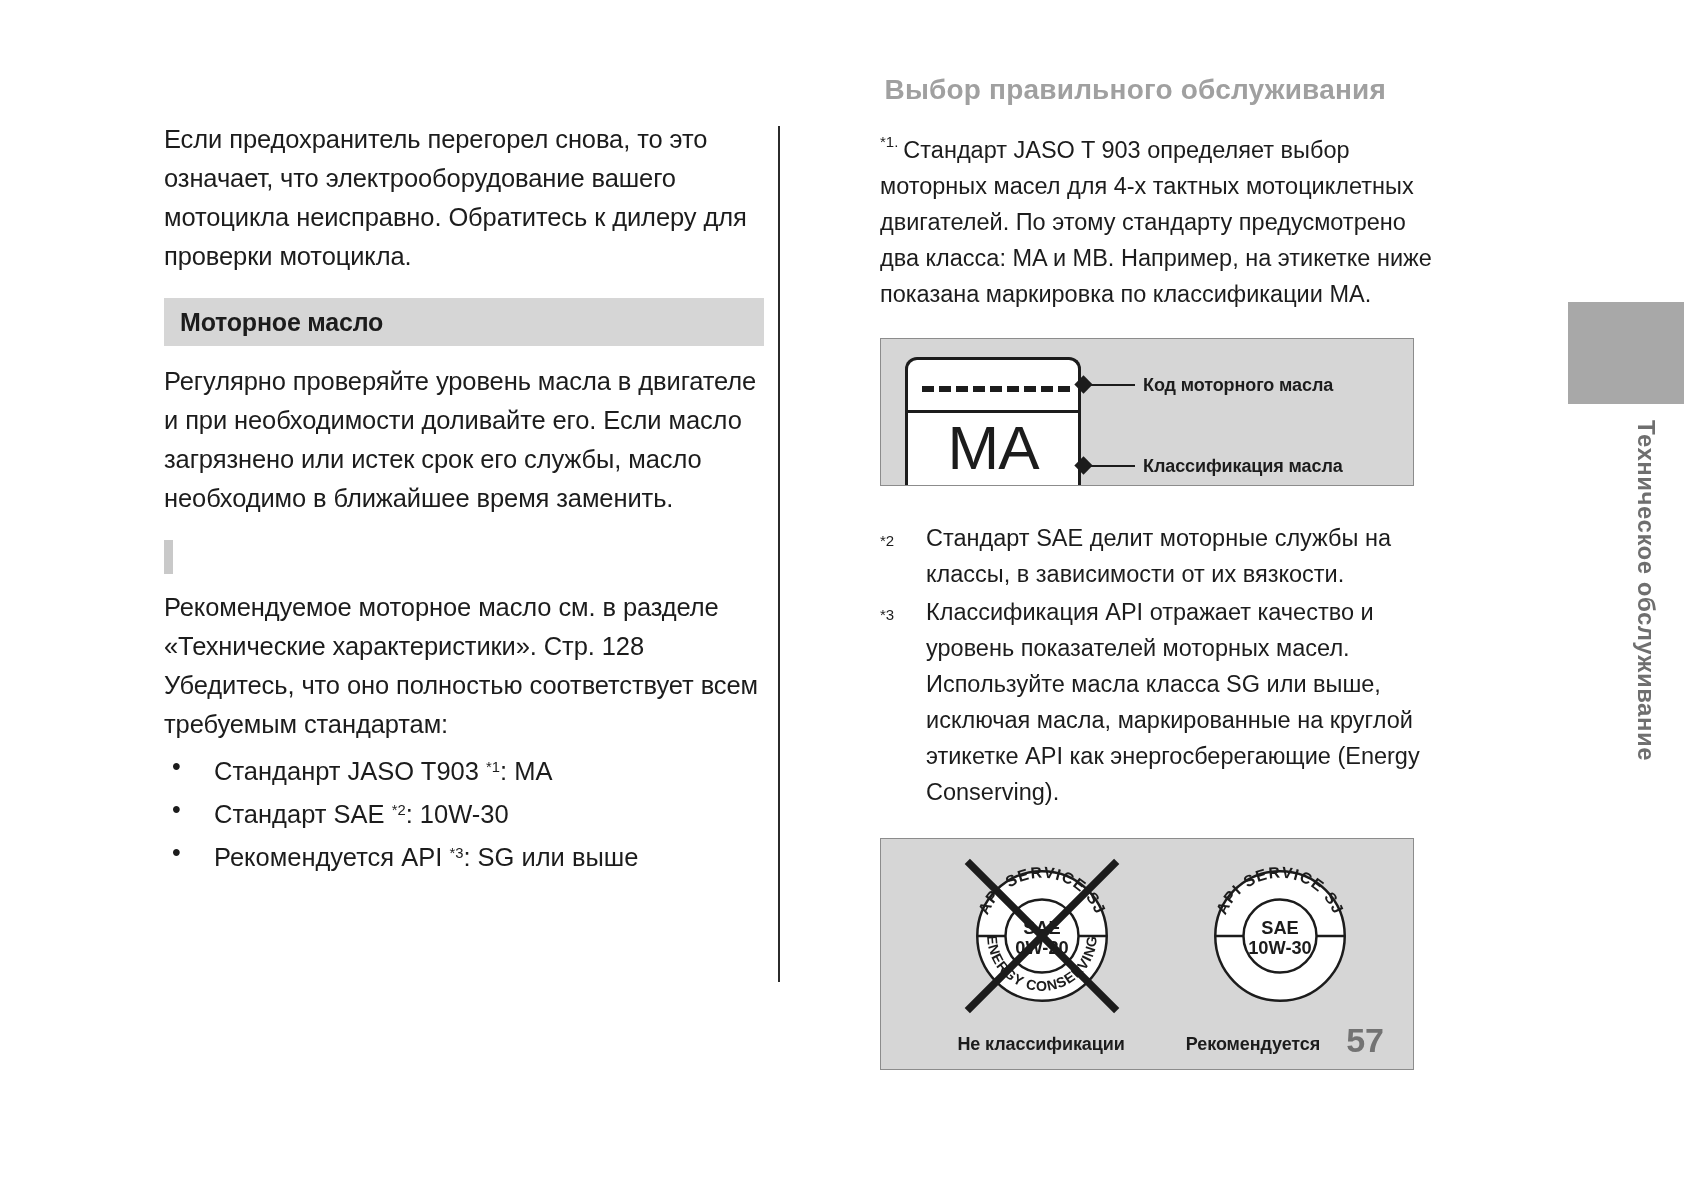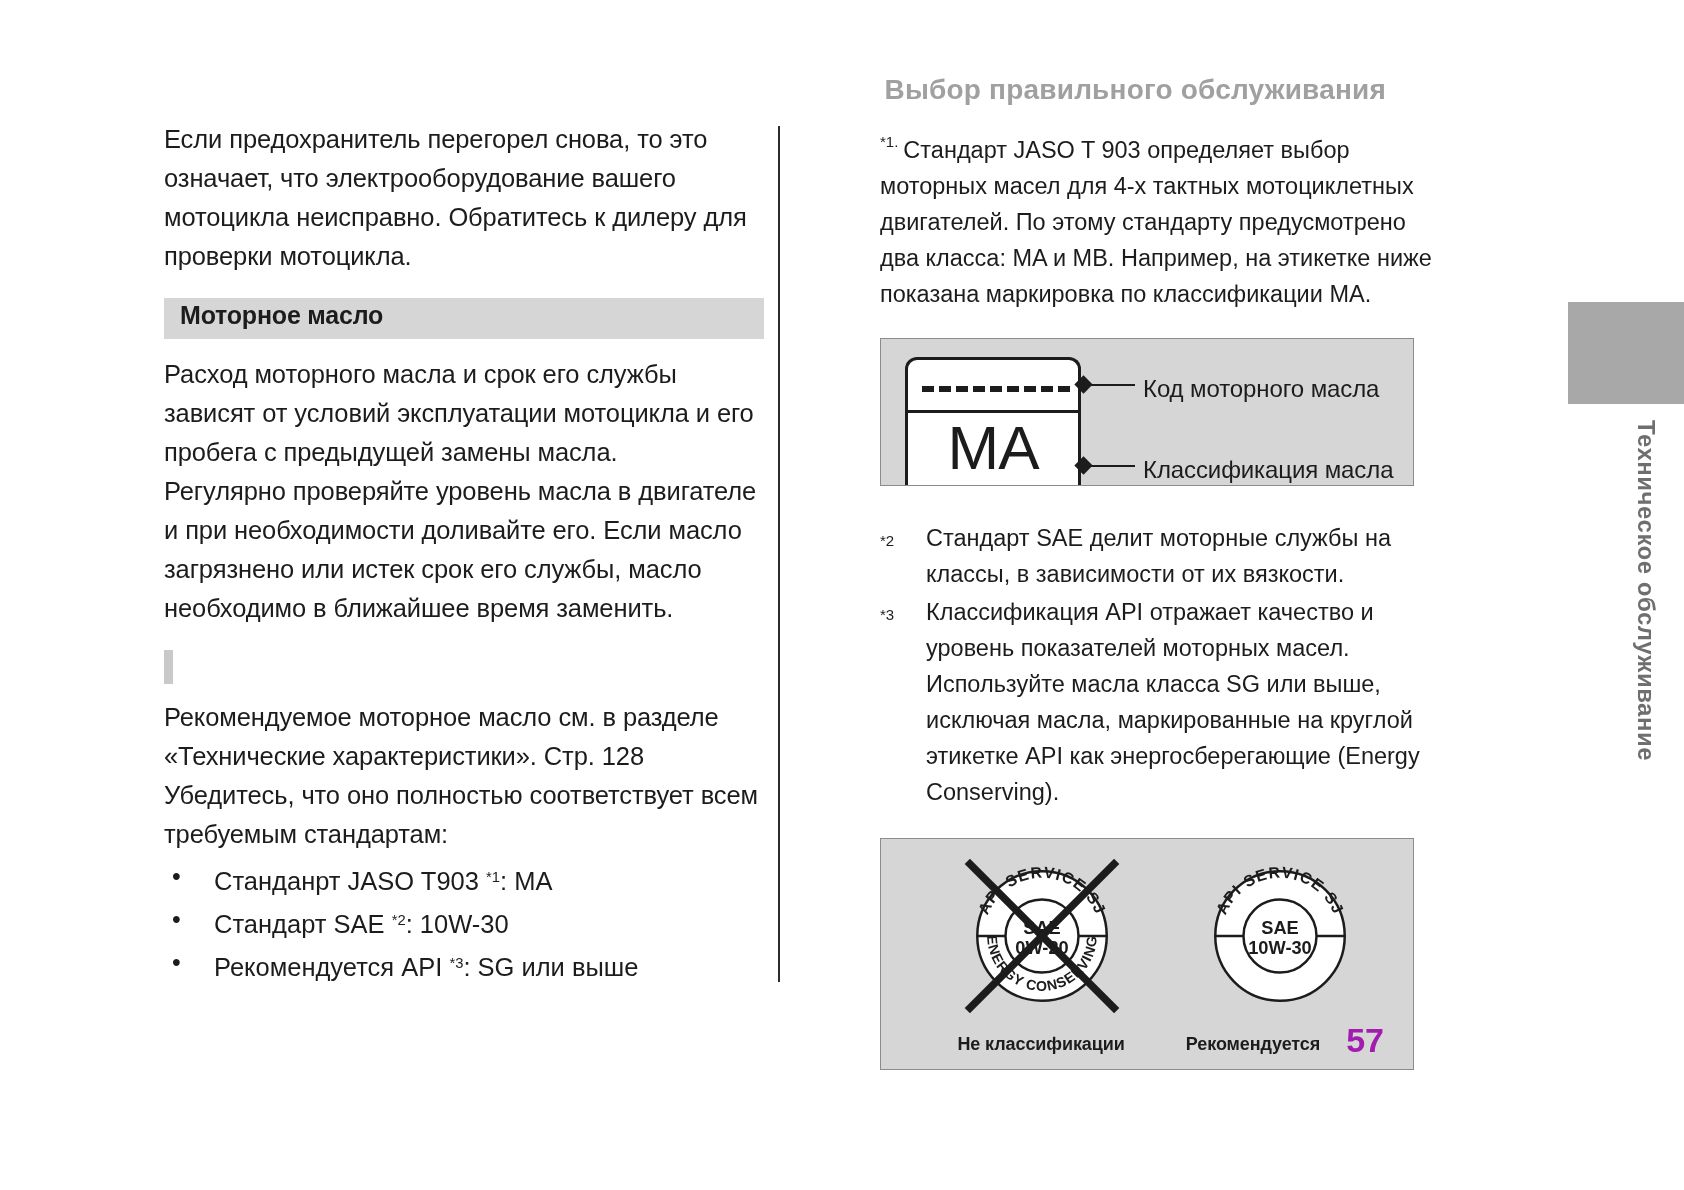--- a/index.html
+++ b/index.html
@@ -58,21 +58,21 @@
     line-height: 39px;
     letter-spacing: -0.1px;
   }
   p.body.tight { margin-bottom: 0; }
 
   
   .bar-heading {
     background: #d6d6d6;
     font-size: 25px;
     font-weight: bold;
-    padding: 3px 0 9px 16px;
+    padding: 10px 0 9px 16px;
     margin: 4px 0 16px 0;
     letter-spacing: -0.2px;
   }
 
   
   .sub-heading {
     display: flex;
     align-items: center;
     margin: 14px 0 14px 0;
   }
@@ -196,22 +196,22 @@
   }
   .lead-diamond {
     position: absolute;
     width: 13px;
     height: 13px;
     background: #1c1c1c;
     transform: rotate(45deg);
   }
   .callout {
     position: absolute;
-    font-size: 24px;
-    font-weight: normal;
+    font-size: 18px;
+    font-weight: bold;
     white-space: nowrap;
     letter-spacing: -0.1px;
   }
 
   
   .figure-api {
     position: relative;
     background: #d6d6d6;
     border: 1px solid #8c8c8c;
     width: 534px;
@@ -260,39 +260,38 @@
     white-space: nowrap;
   }
 
   
   .page-number {
     position: absolute;
     right: 300px;
     bottom: 130px;
     font-size: 34px;
     font-weight: bold;
-    color: #a21caf;
+    color: #737373;
   }
 </style>
 </head>
 <body>
 
 <div class="page">
 
   <div class="running-head">Выбор правильного обслуживания</div>
 
   <div class="col-divider"></div>
 
   <div class="col-left">
 
     <p class="body">Если предохранитель перегорел снова, то это означает, что электрооборудование вашего мотоцикла неисправно. Обратитесь к дилеру для проверки мотоцикла.</p>
 
     <div class="bar-heading">Моторное масло</div>
 
-    <p class="body tight">Расход моторного масла и срок его службы зависят от условий эксплуатации мотоцикла и его пробега с предыдущей замены масла.</p>
     <p class="body">Регулярно проверяйте уровень масла в двигателе и при необходимости доливайте его. Если масло загрязнено или истек срок его службы, масло необходимо в ближайшее время заменить.</p>
 
     <div class="sub-heading">
       <span class="tick"></span>
     </div>
 
     <p class="body tight">Рекомендуемое моторное масло см. в разделе «Технические характеристики». Стр. 128</p>
     <p class="body tight">Убедитесь, что оно полностью соответствует всем требуемым стандартам:</p>
 
     <ul class="bullets">

